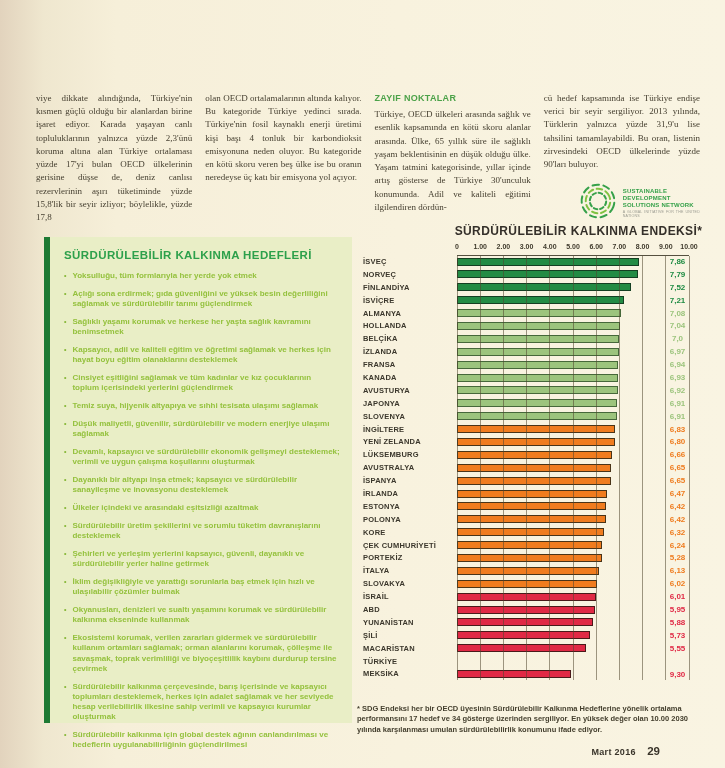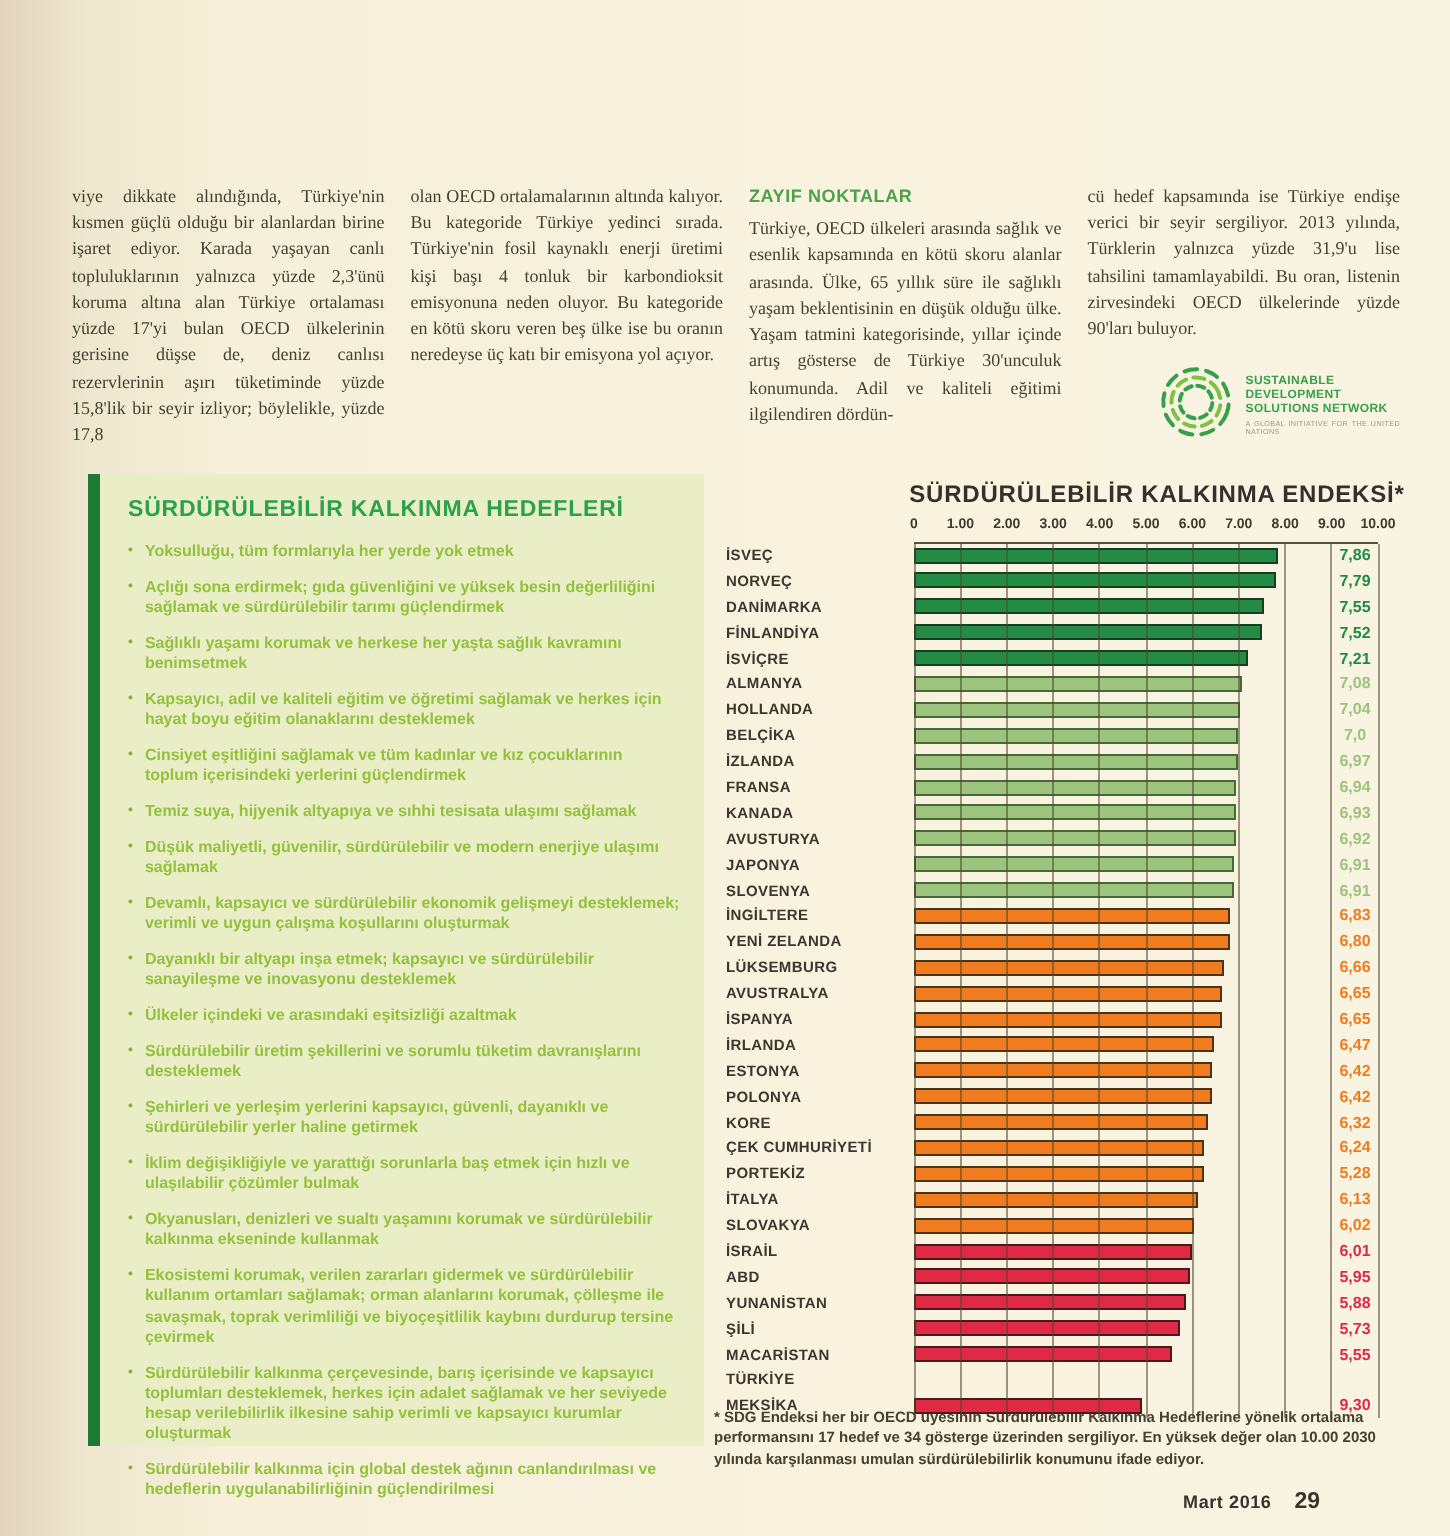--- a/index.html
+++ b/index.html
@@ -21,21 +21,21 @@
     color:#36a14a;letter-spacing:.2px;}
   .sdsn-l3{font-family:"Liberation Sans",sans-serif;font-size:3.6px;color:#9a9a90;letter-spacing:.2px;margin-top:1px;}
   
   .goals{position:absolute;left:44px;top:237px;width:308px;height:486px;box-sizing:border-box;
     background:#e9eec6;border-left:6px solid #1e7a33;padding:12px 12px 8px 14px;}
   .goals-title{font-weight:bold;font-size:11.5px;color:#2da04b;letter-spacing:.4px;margin-bottom:10px;}
   .goal{display:flex;gap:6px;font-size:8px;font-weight:bold;line-height:1.28;color:#94c13d;
     margin-bottom:7.6px;}
   .goal .bullet{flex:0 0 auto;font-size:7px;line-height:10px;color:#86b737;}
   
-  .chart{position:absolute;left:357px;top:240px;width:358px;}
+  .chart{position:absolute;left:357px;top:224px;width:358px;}
   .chart-title{font-weight:bold;font-size:12px;color:#35302a;letter-spacing:.4px;
     text-align:center;padding-left:85px;margin-bottom:5px;}
   .axis-row{position:relative;height:12px;}
   .axis-tick{position:absolute;transform:translateX(-50%);font-weight:bold;font-size:7px;color:#3f3a2c;}
   .chart-body{position:relative;}
   .gridlines{position:absolute;left:100px;top:0;bottom:0;width:232px;z-index:3;pointer-events:none;
     border-top:1.5px solid #55503f;}
   .gridline{position:absolute;top:0;bottom:0;width:1px;background:rgba(80,70,45,.55);}
   .crow{display:flex;align-items:center;height:12.9px;}
   .clabel{width:100px;box-sizing:border-box;padding-left:6px;font-weight:bold;font-size:7.5px;
@@ -195,27 +195,20 @@
           </div>
         </div>
         <div class="crow">
           <div class="clabel">NORVEÇ</div>
           <div class="cbar-wrap">
             <div class="cbar" style="width: 180.728px; background: rgb(35, 139, 68); border-color: rgb(20, 63, 34);"></div>
             <div class="cval" style="color: rgb(31, 139, 67); text-align: center;">7,79</div>
           </div>
         </div>
         <div class="crow">
-          <div class="clabel">DANİMARKA</div>
-          <div class="cbar-wrap">
-            <div class="cbar" style="width: 175.16px; background: rgb(35, 139, 68); border-color: rgb(20, 63, 34);"></div>
-            <div class="cval" style="color: rgb(31, 139, 67);">7,55</div>
-          </div>
-        </div>
-        <div class="crow">
           <div class="clabel">FİNLANDİYA</div>
           <div class="cbar-wrap">
             <div class="cbar" style="width: 174.464px; background: rgb(35, 139, 68); border-color: rgb(20, 63, 34);"></div>
             <div class="cval" style="color: rgb(31, 139, 67);">7,52</div>
           </div>
         </div>
         <div class="crow">
           <div class="clabel">İSVİÇRE</div>
           <div class="cbar-wrap">
             <div class="cbar" style="width: 167.272px; background: rgb(35, 139, 68); border-color: rgb(20, 63, 34);"></div>

